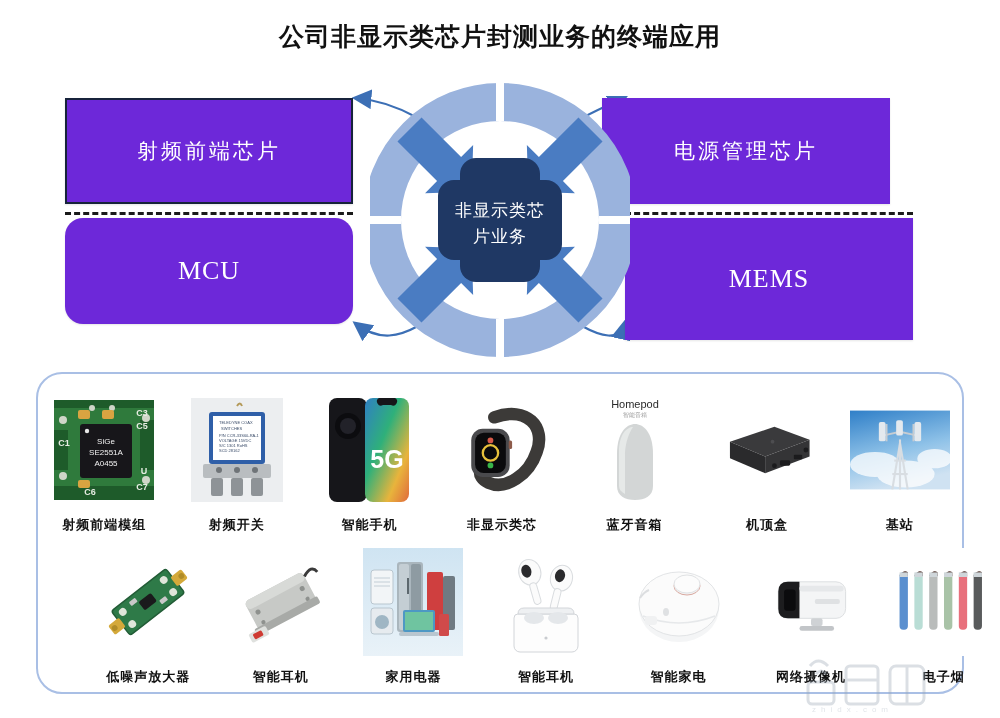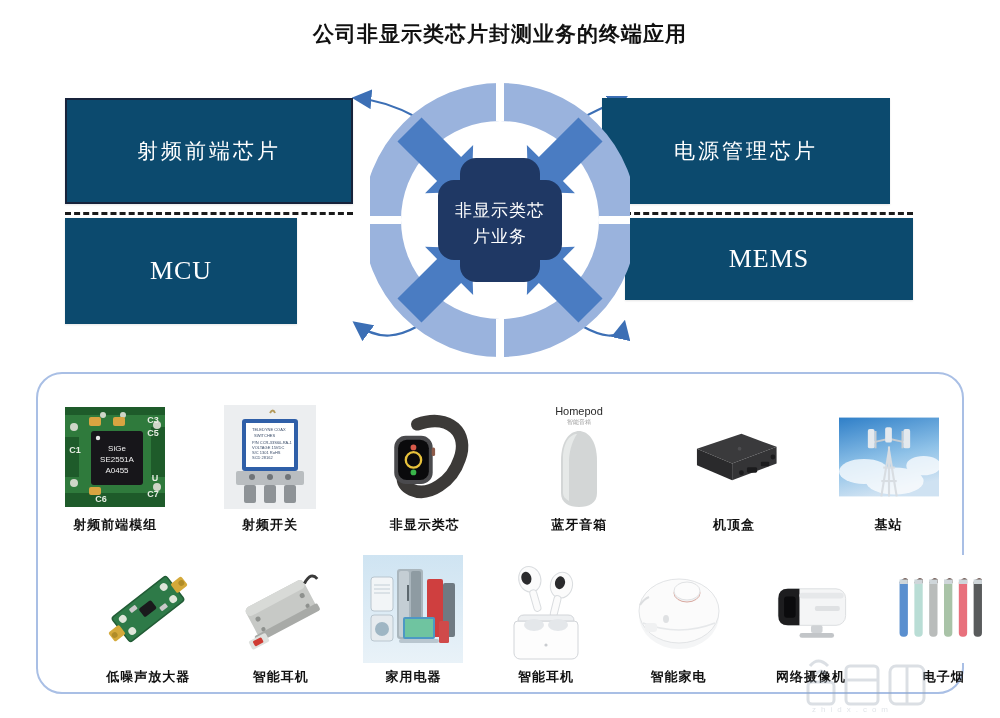--- a/index.html
+++ b/index.html
@@ -8,43 +8,43 @@
     background:#ffffff;
     font-family:"Liberation Serif","DejaVu Serif",serif;
     overflow:hidden;position:relative;
   }
   .page{position:relative;width:1000px;height:718px;}
 
   
   .title{
     position:absolute;top:20px;left:0;width:1000px;
     text-align:center;
-    font-size:21px;font-weight:bold;color:#111111;
+    font-size:25px;font-weight:bold;color:#111111;
     letter-spacing:1px;
     font-family:"Liberation Serif","DejaVu Serif",serif;
   }
 
   
   .diagram{position:absolute;left:0;top:82px;width:1000px;height:280px;}
 
   .cat-box{
     position:absolute;
-    background:#0c4a6e;
+    background:#6d28d9;
     color:#ffffff;
     display:flex;align-items:center;justify-content:center;
     font-size:21px;letter-spacing:3px;
     box-shadow:0 1px 2px rgba(0,0,0,.10);
   }
   .cat-box.latin{font-size:26px;letter-spacing:1px;}
   .cat-box.selected{border:2px solid #17233b;box-sizing:border-box;}
 
   #box-rf   {left:65px; top:16px;  width:288px;height:106px;}
-  #box-mcu  {left:65px; top:136px; width:232px;height:106px;}
+  #box-mcu  {left:65px; top:136px; width:288px;height:106px;border-radius:18px;}
   #box-pmic {left:602px;top:16px;  width:288px;height:106px;}
-  #box-mems {left:625px;top:136px; width:288px;height:82px;}
+  #box-mems {left:625px;top:136px; width:288px;height:122px;}
 
   .dash{
     position:absolute;height:0;border-top:3px dashed #1a1a1a;
   }
   #dash-left {left:65px; top:130px;width:288px;}
   #dash-right{left:625px;top:130px;width:288px;}
 
   
   .hub{position:absolute;left:370px;top:-14px;width:260px;height:300px;}
   .hub svg{display:block;}
@@ -68,21 +68,21 @@
   .cell{
     width:118px;display:flex;flex-direction:column;
     align-items:center;justify-content:flex-end;height:100%;
   }
   .thumb{
     width:100px;height:108px;display:flex;align-items:center;justify-content:center;
     overflow:hidden;background:#ffffff;
   }
   .thumb svg{display:block;}
   .caption{
-    margin-top:5px;font-size:13px;color:#111111;font-weight:bold;
+    margin-top:12px;font-size:13px;color:#111111;font-weight:bold;
     letter-spacing:1px;white-space:nowrap;
     font-family:"Liberation Serif","DejaVu Serif",serif;
   }
 
   
   .watermark{
     position:absolute;right:18px;bottom:6px;
     width:190px;height:76px;opacity:.35;pointer-events:none;
   }
 </style>
@@ -238,20 +238,41 @@
             <g fill="#6f7478">
               <circle cx="28" cy="72" r="3"></circle>
                 <circle cx="46" cy="72" r="3"></circle>
                 <circle cx="64" cy="72" r="3"></circle>
             </g>
           </svg>
         </div>
         <div class="caption">射频开关</div>
       </div>
 
+      <div class="cell">
+        <div class="thumb">
+          <svg width="92" height="112" viewBox="0 0 92 112">
+            <rect x="6" y="4" width="38" height="104" rx="8" fill="#16161a"></rect>
+            <circle cx="25" cy="32" r="13" fill="#0c0c0f"></circle>
+            <circle cx="25" cy="32" r="8" fill="#222229"></circle>
+            <defs>
+              <linearGradient id="g5g" x1="0" y1="0" x2="1" y2="1">
+                <stop offset="0%" stop-color="#2f7fc4"></stop>
+                <stop offset="40%" stop-color="#2fb07a"></stop>
+                <stop offset="75%" stop-color="#e8b43c"></stop>
+                <stop offset="100%" stop-color="#e06a3c"></stop>
+              </linearGradient>
+            </defs>
+            <rect x="42" y="4" width="44" height="104" rx="8" fill="url(#g5g)"></rect>
+            <path d="M56 4 h16 a4 4 0 0 1 -4 7 h-8 a4 4 0 0 1 -4 -7 z" fill="#16161a"></path>
+            <text x="64" y="74" text-anchor="middle" fill="#ffffff" font-family="Liberation Sans, sans-serif" font-size="25" font-weight="bold">5G</text>
+          </svg>
+        </div>
+        <div class="caption">智能手机</div>
+      </div>
 
       <div class="cell">
         <div class="thumb">
           <svg width="104" height="100" viewBox="0 0 104 100">
             <path d="M44 16 C78 4 98 26 88 52 C80 76 56 92 38 84 C24 78 28 64 40 62" stroke="#3c3a38" stroke-width="13" fill="none" stroke-linecap="round"></path>
             <rect x="20" y="28" width="40" height="50" rx="12" fill="#4a4a4d"></rect>
             <rect x="24" y="32" width="32" height="42" rx="9" fill="#0a0a0c"></rect>
             <g stroke="#e8c23c" stroke-width="2.4" fill="none">
               <circle cx="40" cy="53" r="8"></circle>
             </g>

